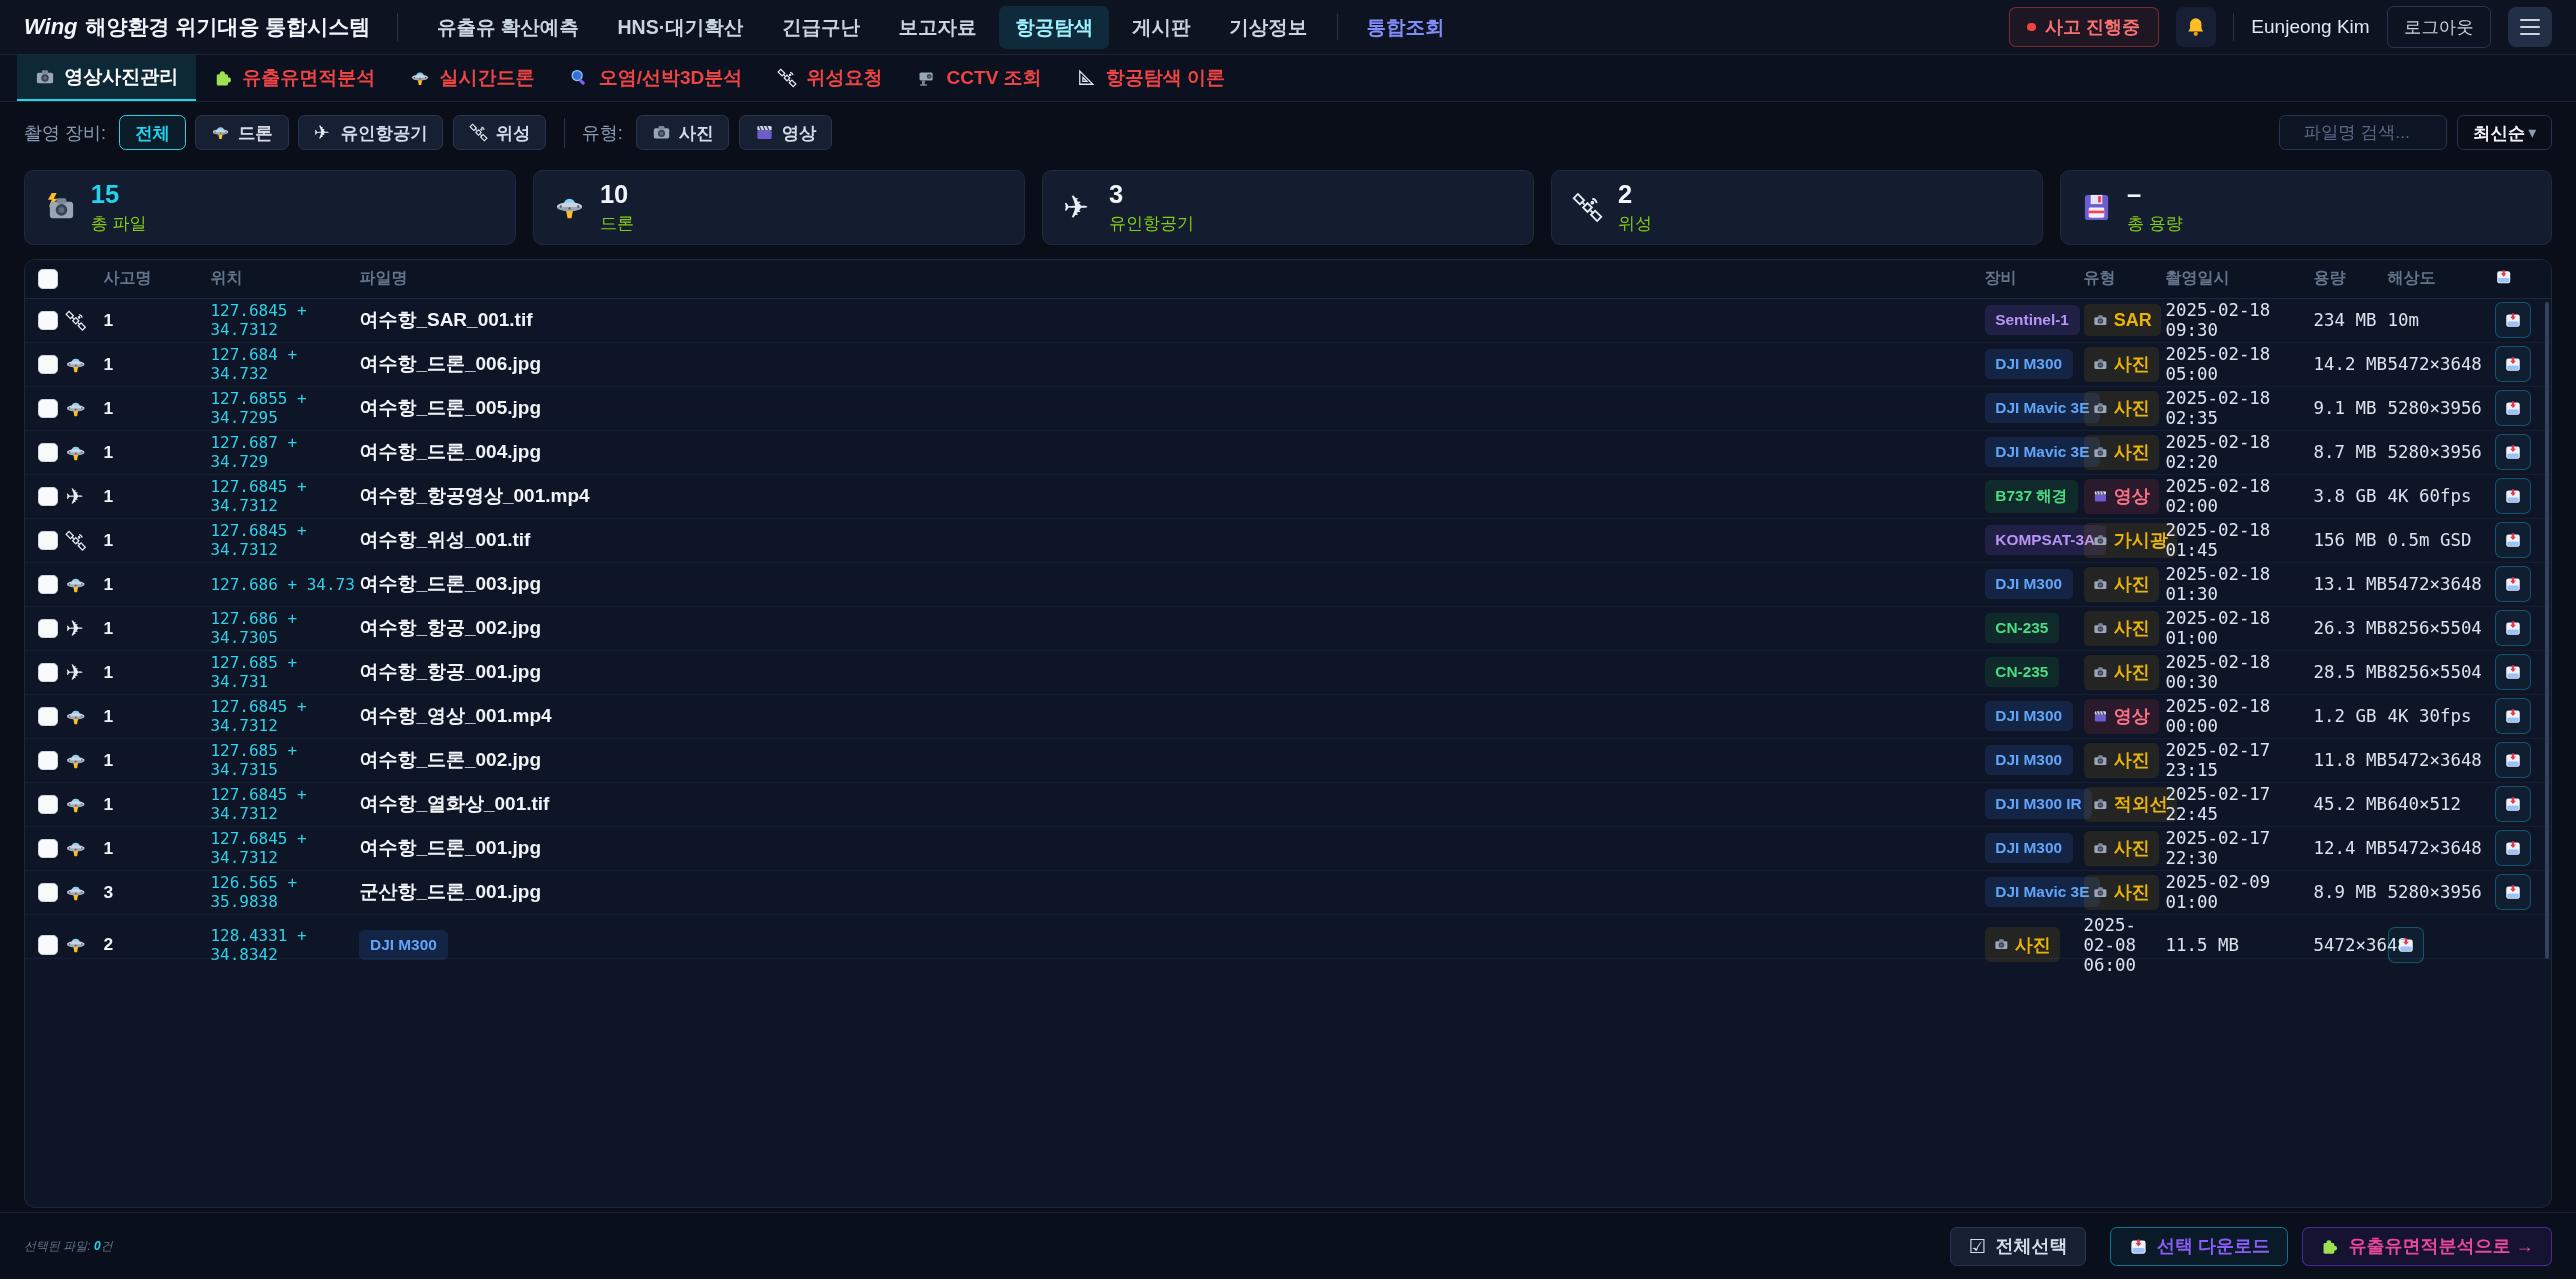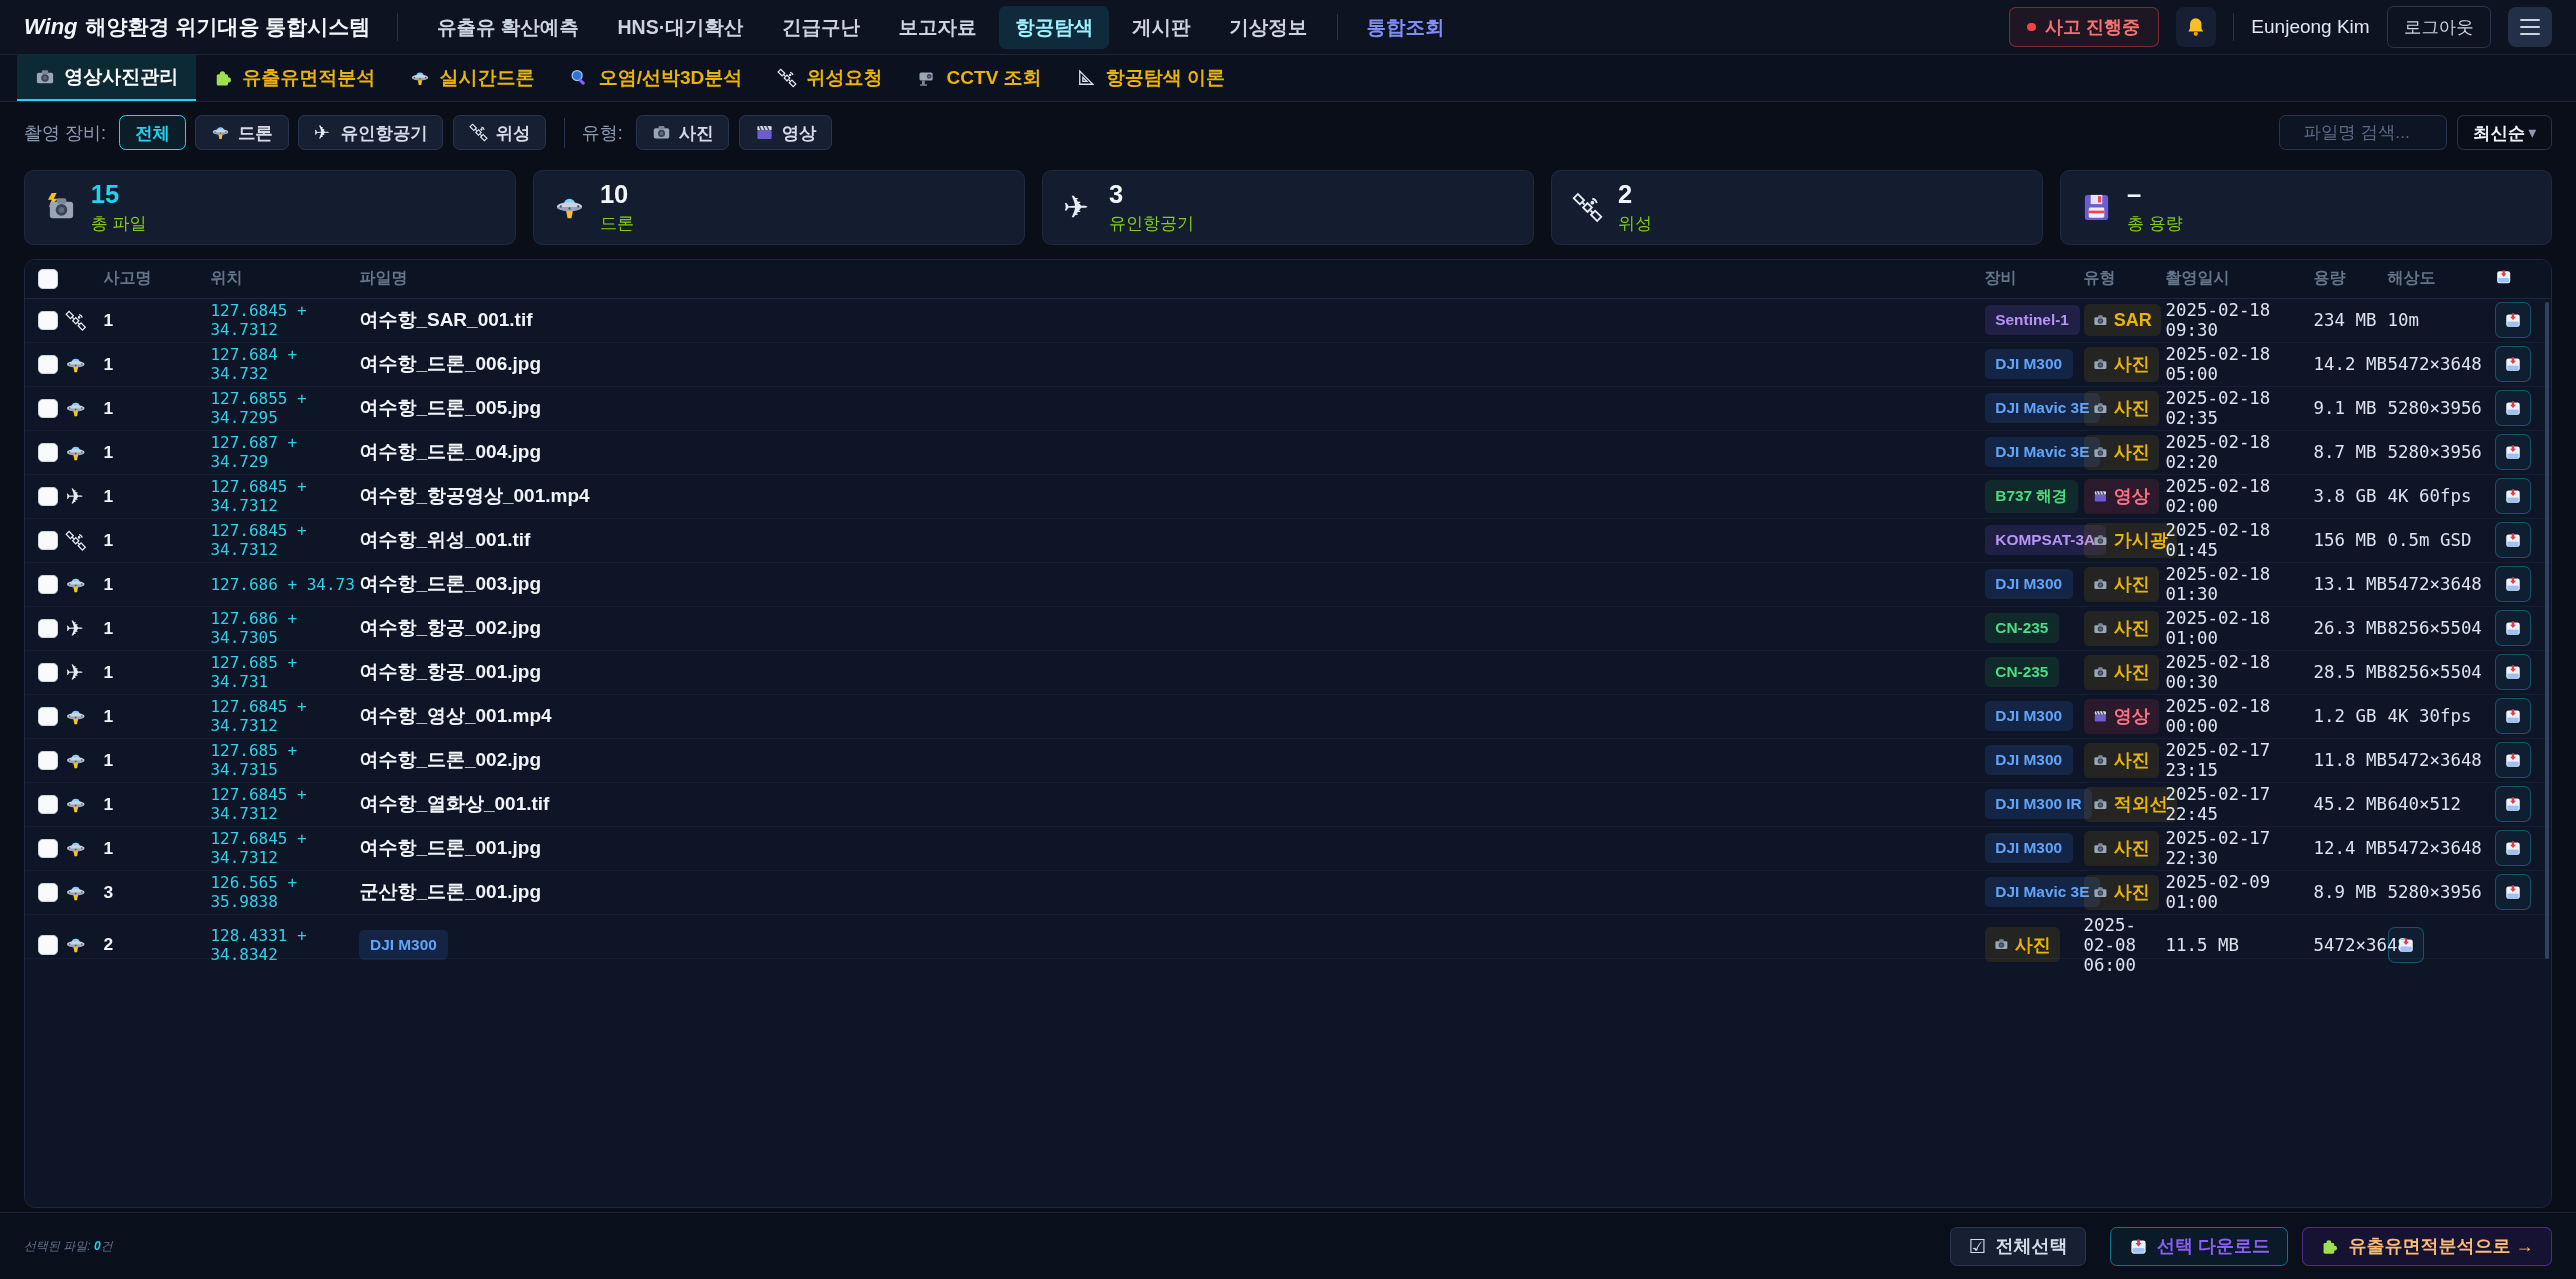--- a/index.html
+++ b/index.html
@@ -29,21 +29,21 @@
   .incident-badge .dot { width:8.7px; height:8.7px; border-radius:50%; background:#ef4444; }
   .bell-btn { width:40px; height:40px; border-radius:8px; background:#161f33; display:grid; place-items:center; cursor:pointer; }
   .v-div { width:0.7px; height:28px; background:#283349; }
   .user-name { font-size:19px; color:#e2e8f0; }
   .logout-btn { padding:8px 16px; border:0.7px solid #2a3550; border-radius:6.7px; font-size:17.4px; color:#cbd5e1; background:transparent; cursor:pointer; }
   .menu-btn { width:44px; height:40px; border-radius:8px; background:#232e47; display:flex; flex-direction:column; justify-content:center; align-items:center; gap:4.7px; cursor:pointer; }
   .menu-btn i { display:block; width:20px; height:2.3px; background:#cbd5e1; border-radius:1.3px; }
 
   
   .tabbar { height:47px; background:#0c1120; border-bottom:0.7px solid #1b2335; display:flex; align-items:stretch; padding:0 17.4px; }
-  .tab { display:flex; align-items:center; gap:9.4px; padding:0 17.4px; font-size:19px; font-weight:600; color:#eab308; cursor:pointer; white-space:nowrap; }
+  .tab { display:flex; align-items:center; gap:9.4px; padding:0 17.4px; font-size:19px; font-weight:600; color:#ef4444; cursor:pointer; white-space:nowrap; }
   .tab.active { background:#0e2936; color:#ffffff; border-bottom:2.7px solid #22d3ee; }
   .tab .icn { font-size:20px; }
 
   
   .filters { display:flex; align-items:center; gap:10.7px; padding:13.4px 24px 10.7px; }
   .filter-label { font-size:18px; color:#8b9bb4; margin-right:2.7px; white-space:nowrap; }
   .fbtn { display:flex; align-items:center; gap:8px; padding:0 14.8px; height:35px;
     background:#171f33; border:0.7px solid #293550; border-radius:6.7px;
     font-size:17.4px; font-weight:600; color:#d5dce8; cursor:pointer; white-space:nowrap; }
   .fbtn.active { background:rgba(34,211,238,0.08); border-color:#22d3ee; color:#22d3ee; }
@@ -97,21 +97,21 @@
   .footer { position:absolute; left:0; right:0; bottom:0; height:67px; background:#0a0f1c;
     border-top:0.7px solid #1b2335; display:flex; align-items:center; padding:0 24px; }
   .sel-text { font-size:12px; color:#64748b;font-style:italic; }
   .sel-text b { color:#22d3ee; font-weight:700; }
   .foot-right { margin-left:auto; display:flex; align-items:center; gap:13.4px; }
   .obtn { display:flex; align-items:center; gap:9.4px; height:39px; padding:0 17.4px; border-radius:6.7px;
     font-size:18px; font-weight:600; cursor:pointer; white-space:nowrap; }
   .obtn .icn { font-size:19px; }
   .ob-neutral { background:#171f33; border:0.7px solid #2a3550; color:#d5dce8; }
   .ob-teal { background:rgba(34,211,238,0.06); border:0.7px solid #0e7490; color:#8b5cf6;margin-left:11px; }
-  .ob-purple { background:rgba(124,58,237,0.10); border:0.7px solid rgba(124,58,237,0.55); color:#fdba74; }
+  .ob-purple { background:rgba(124,58,237,0.10); border:0.7px solid rgba(124,58,237,0.55); color:#ec4899; }
   .glyph { font-family:"DejaVu Sans", sans-serif; }
 
   .icn { display:inline-flex; width:1em; height:1em; line-height:1; flex:none; }
   .icn svg { width:100%; height:100%; }
   .icn .plane-ch { font-family:"DejaVu Sans",sans-serif; color:#e8edf5; font-size:1em; line-height:1; }
 </style>
 </head>
 <body>
 
 <header class="topbar">

